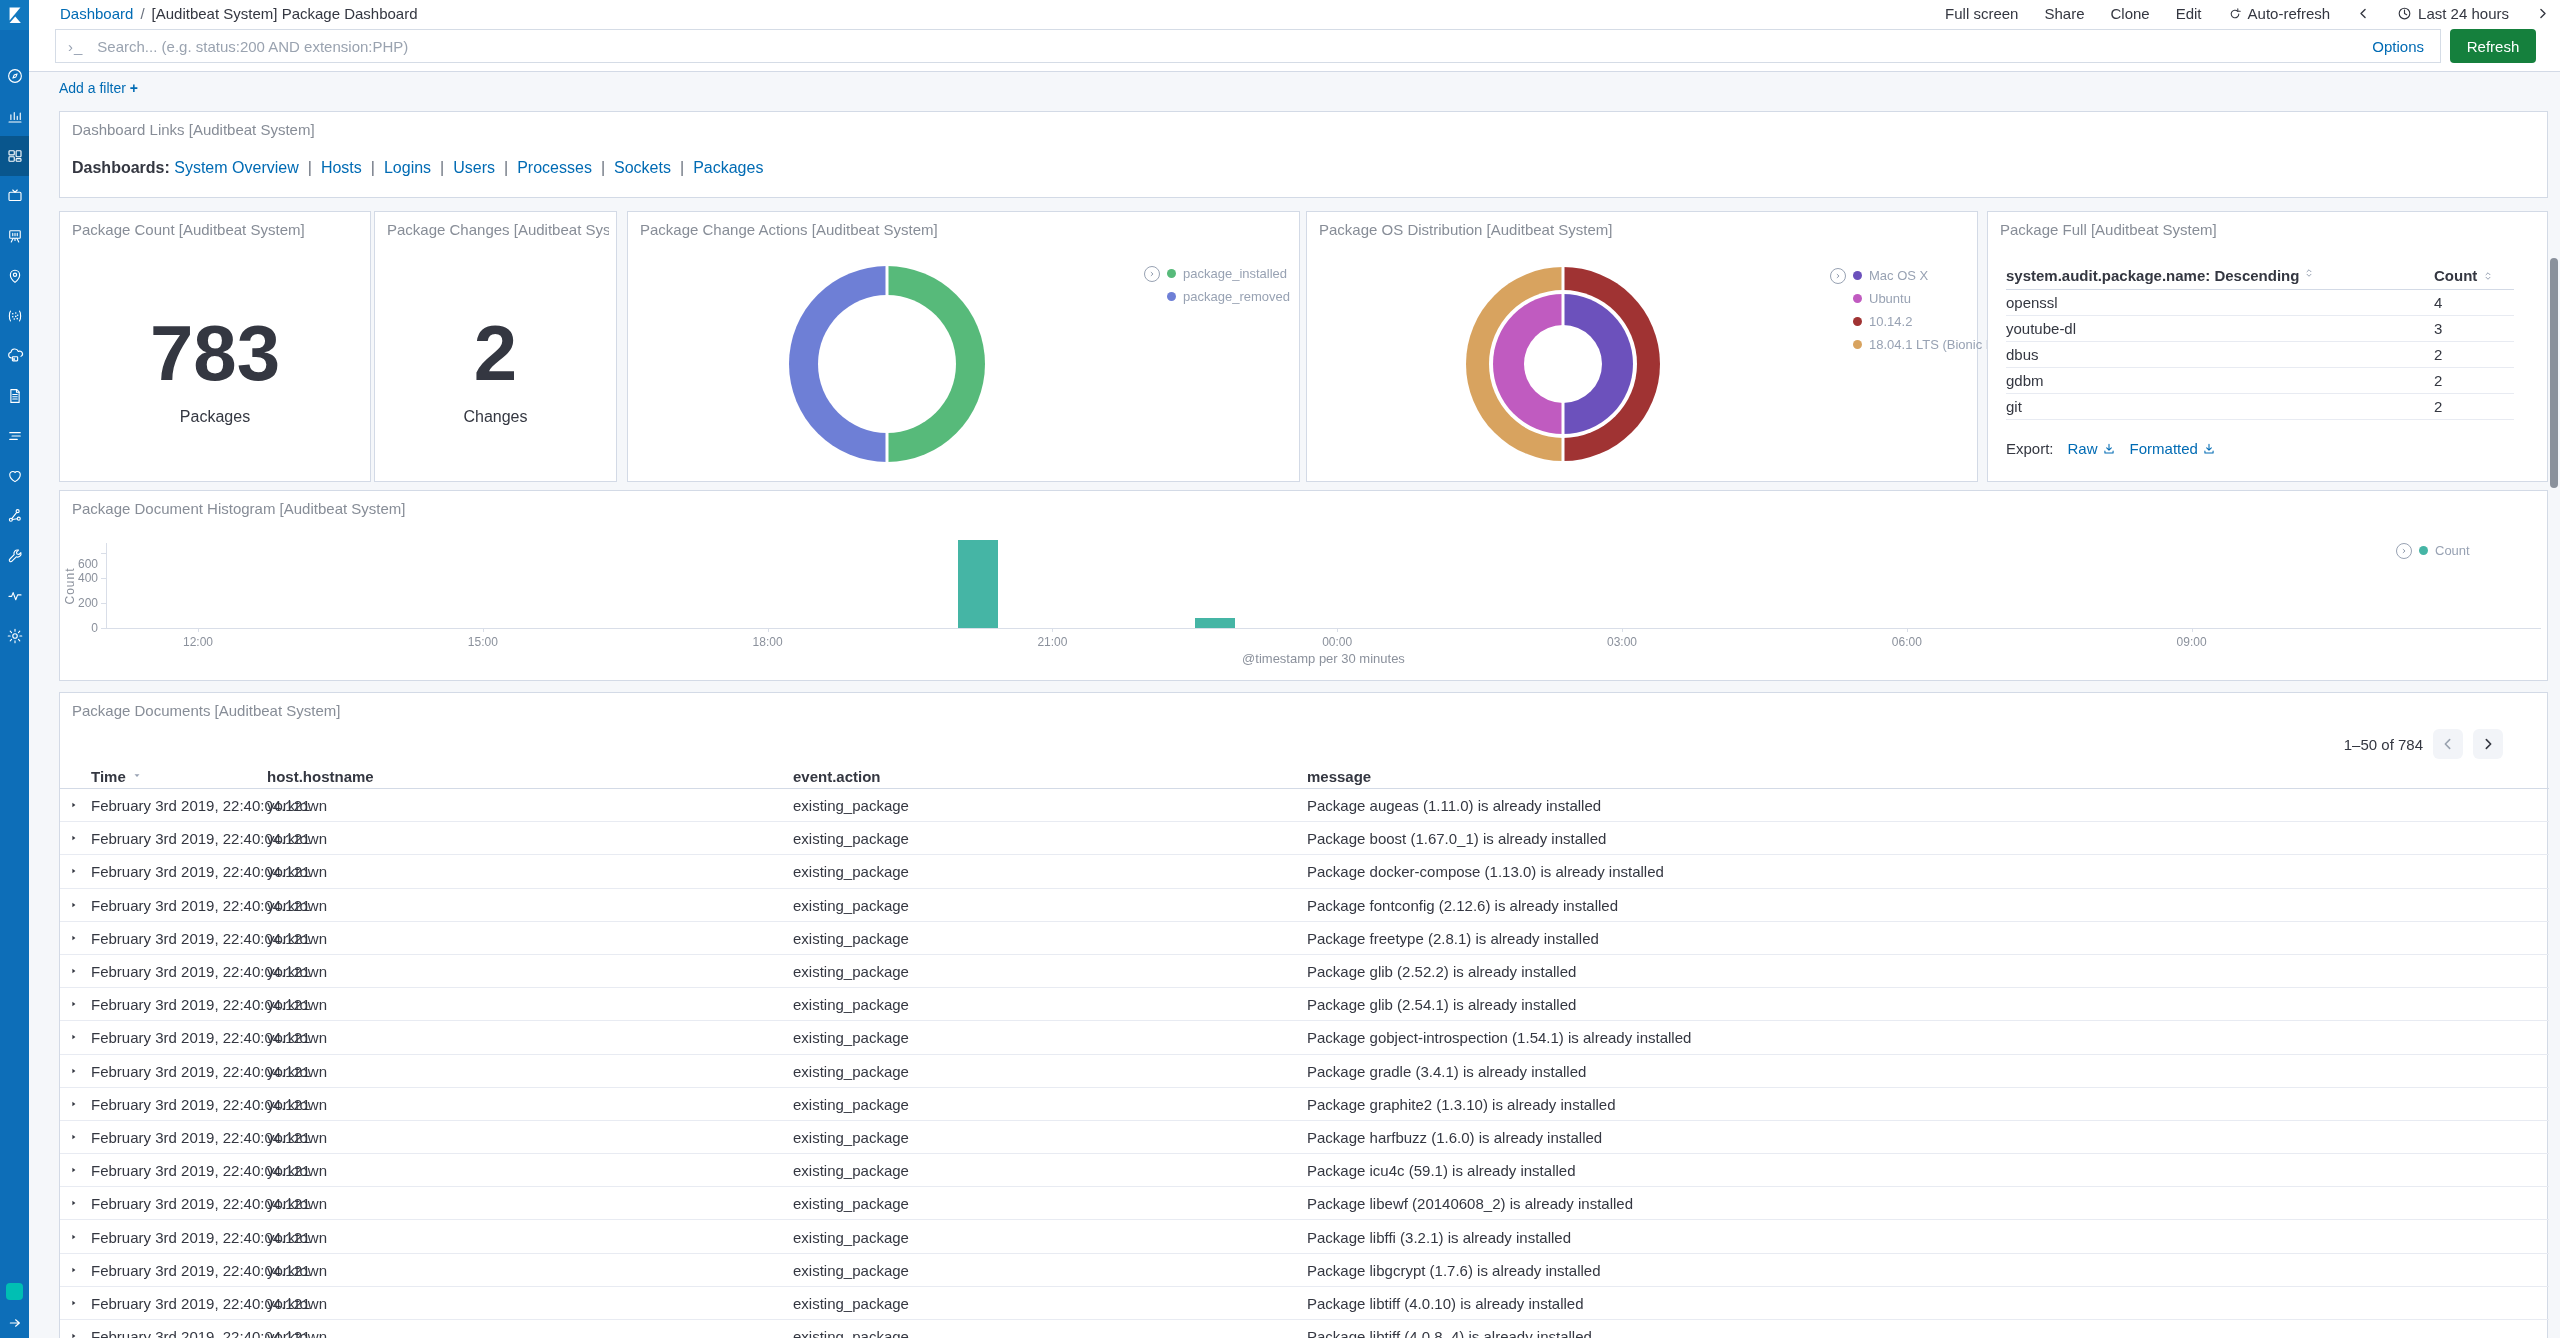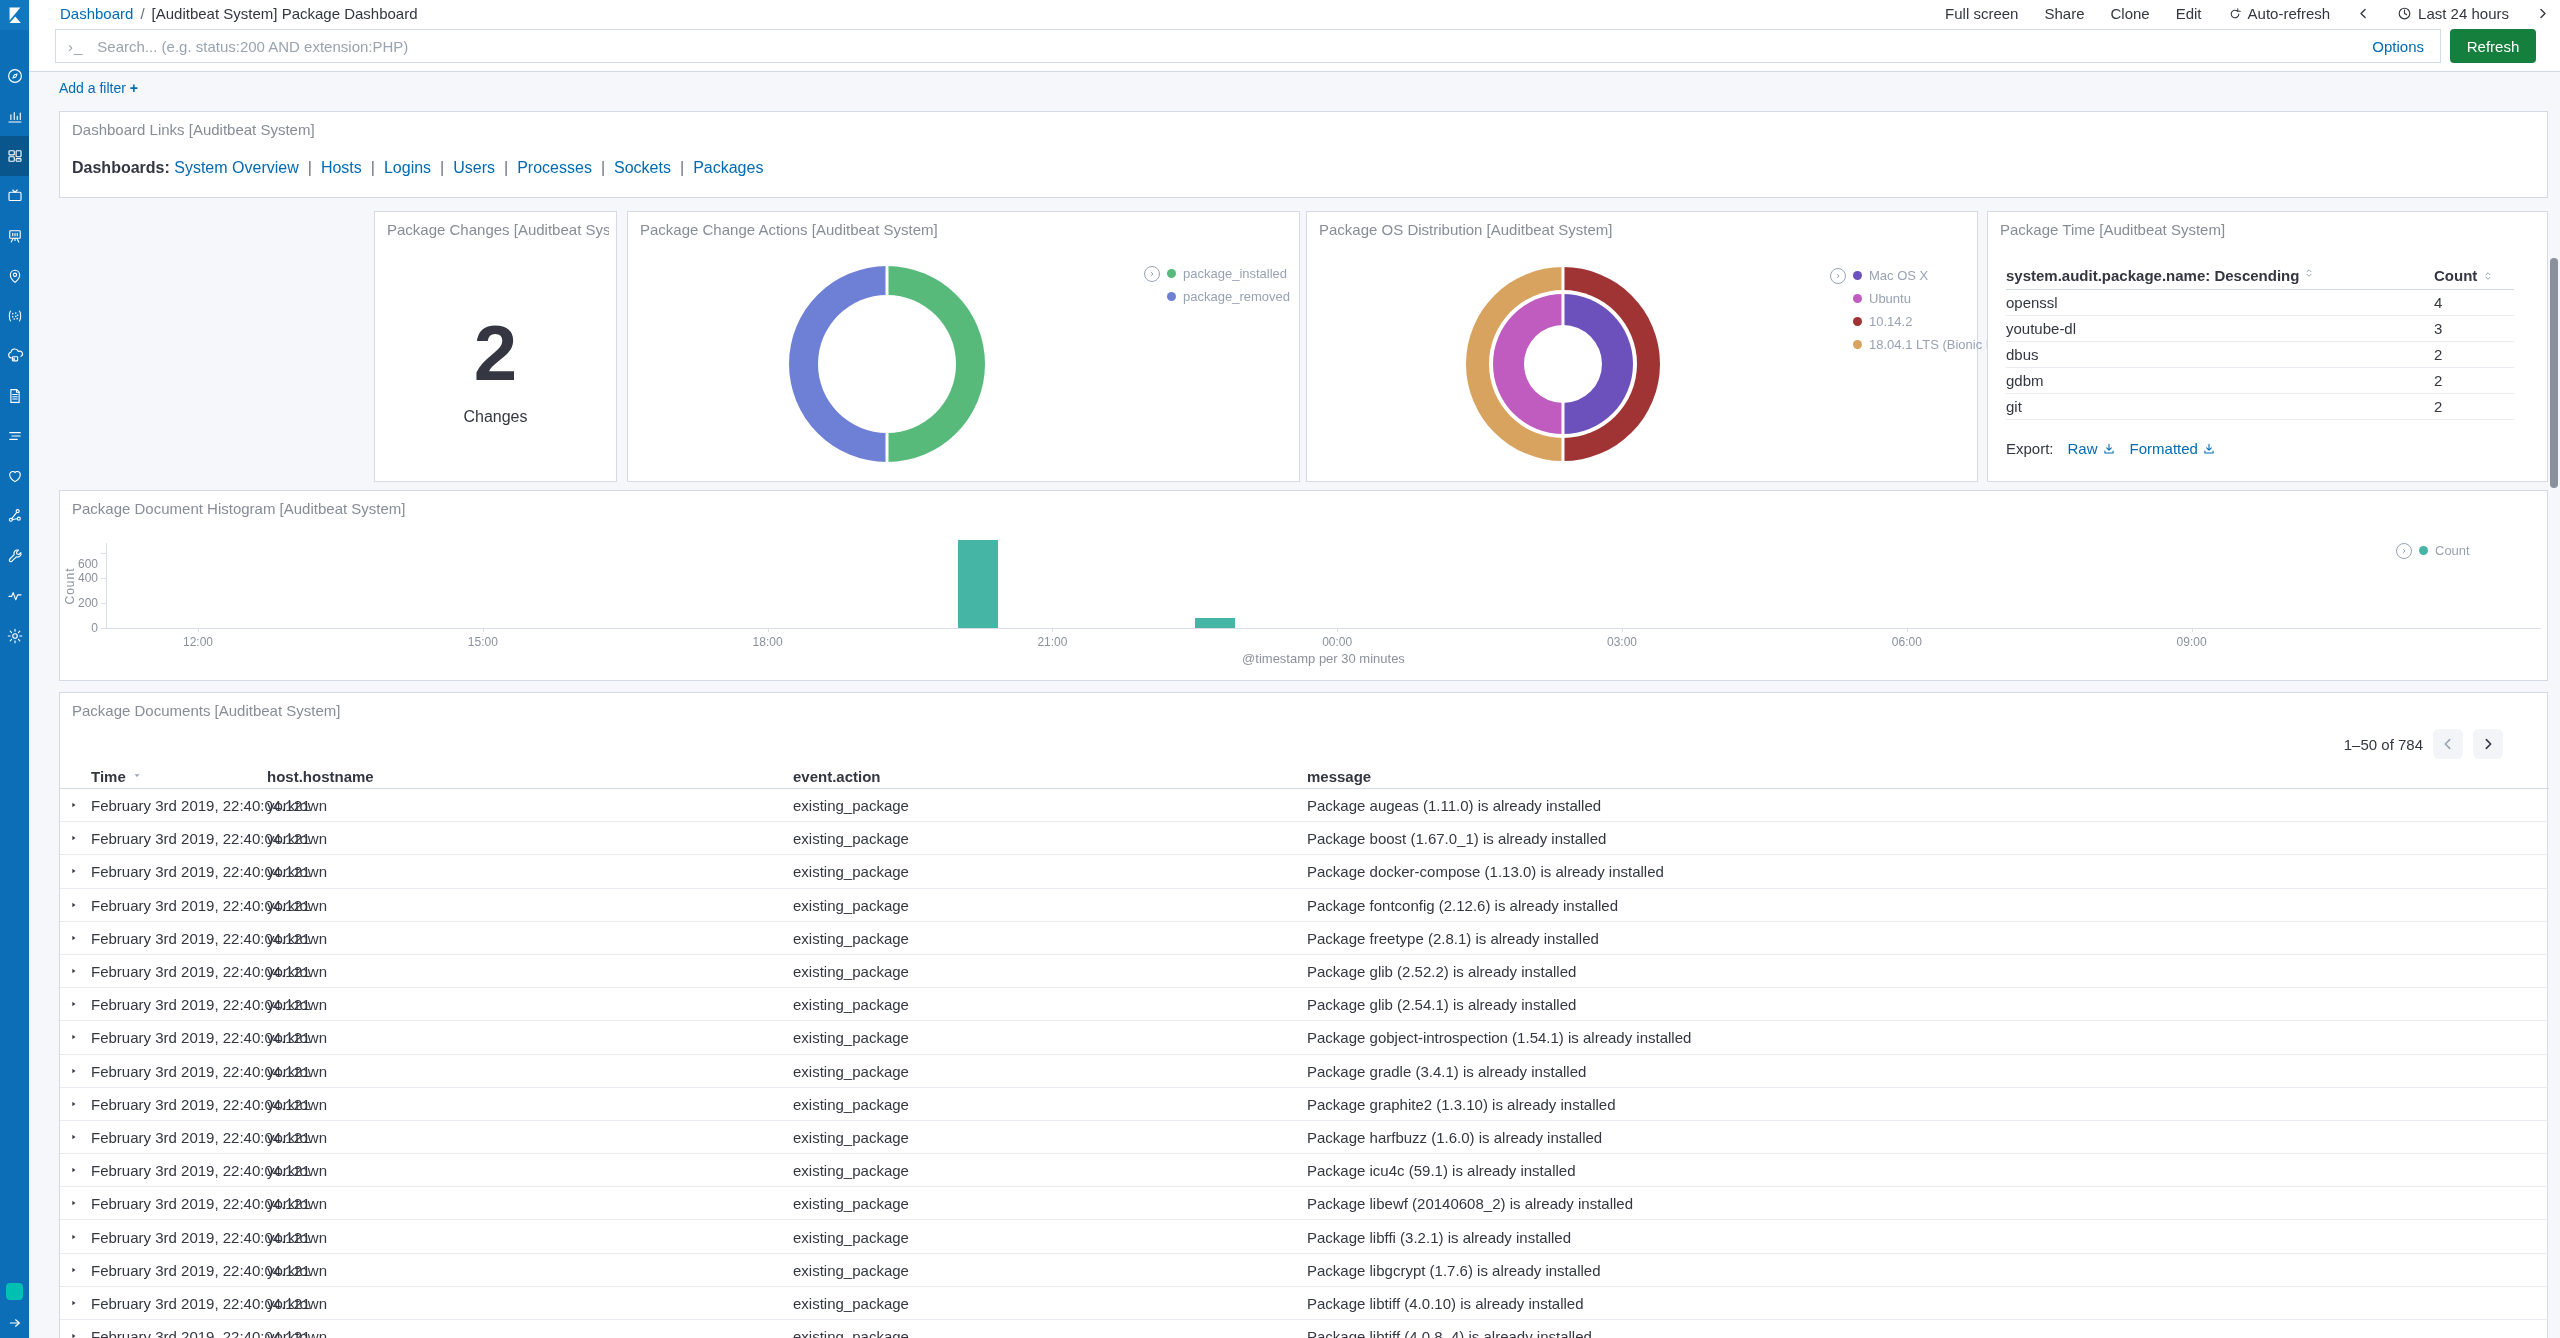--- a/index.html
+++ b/index.html
@@ -315,20 +315,25 @@
   <div id="add-filter">
     <span>Add a filter</span>
     <b>+</b>
   </div>
 
   <div class="panel" id="p-links">
     <div class="panel-title">Dashboard Links [Auditbeat System]</div>
     <div id="dash-links"><span class="prefix">Dashboards: </span><span class="dl">System Overview</span><span class="pipe">|</span><span class="dl">Hosts</span><span class="pipe">|</span><span class="dl">Logins</span><span class="pipe">|</span><span class="dl">Users</span><span class="pipe">|</span><span class="dl">Processes</span><span class="pipe">|</span><span class="dl">Sockets</span><span class="pipe">|</span><span class="dl">Packages</span></div>
   </div>
 
+  <div class="panel" id="p-count">
+    <div class="panel-title">Package Count [Auditbeat System]</div>
+    <div class="metric-value">783</div>
+    <div class="metric-label">Packages</div>
+  </div>
 
   <div class="panel" id="p-changes">
     <div class="panel-title"></div>
     <div class="panel-title">Package Changes [Auditbeat Syste...</div>
     <div class="metric-value">2</div>
     <div class="metric-label">Changes</div>
   </div>
 
   <div class="panel" id="p-actions">
     <div class="panel-title">Package Change Actions [Auditbeat System]</div>
@@ -381,21 +386,21 @@
           <span class="legend-label">10.14.2</span>
         </div>
         <div class="legend-row no-toggle">
           <span class="legend-dot" style="background: rgb(216, 163, 95);"></span>
           <span class="legend-label">18.04.1 LTS (Bionic B...</span>
         </div>
       </div>
   </div>
 
   <div class="panel" id="p-names">
-    <div class="panel-title">Package Time [Auditbeat System]</div>
+    <div class="panel-title">Package Full [Auditbeat System]</div>
     <div id="names-table">
         <div class="nt-header">
           <div class="nt-name">
             <span>system.audit.package.name: Descending</span>
             <span class="icon" style="color: rgb(152, 162, 179);">
               <svg viewBox="0 0 24 24" width="12" height="12" fill="none" stroke="currentColor" stroke-width="2" stroke-linecap="round" stroke-linejoin="round">
                 <path d="M8 9.5l4-4 4 4M8 14.5l4 4 4-4"></path>
               </svg>
             </span>
           </div>

